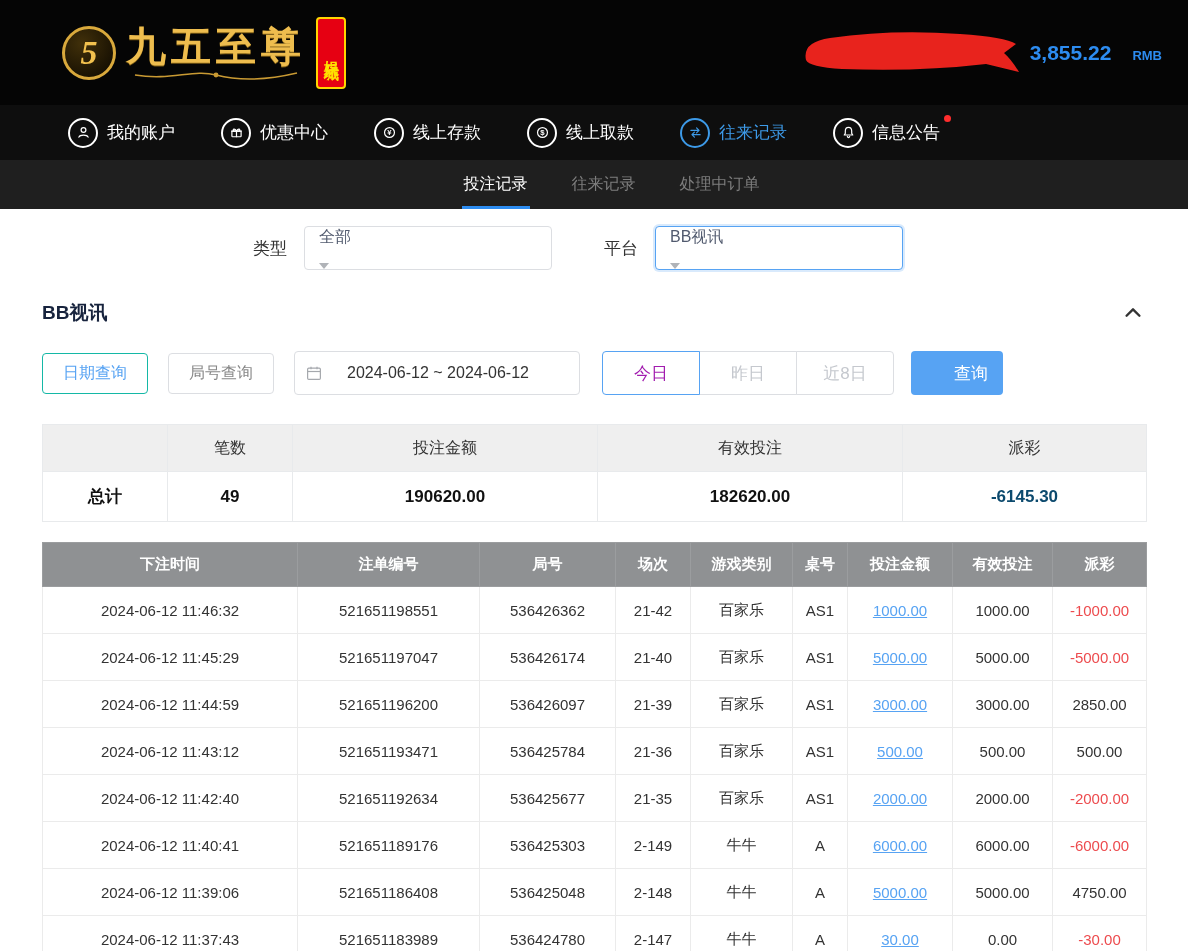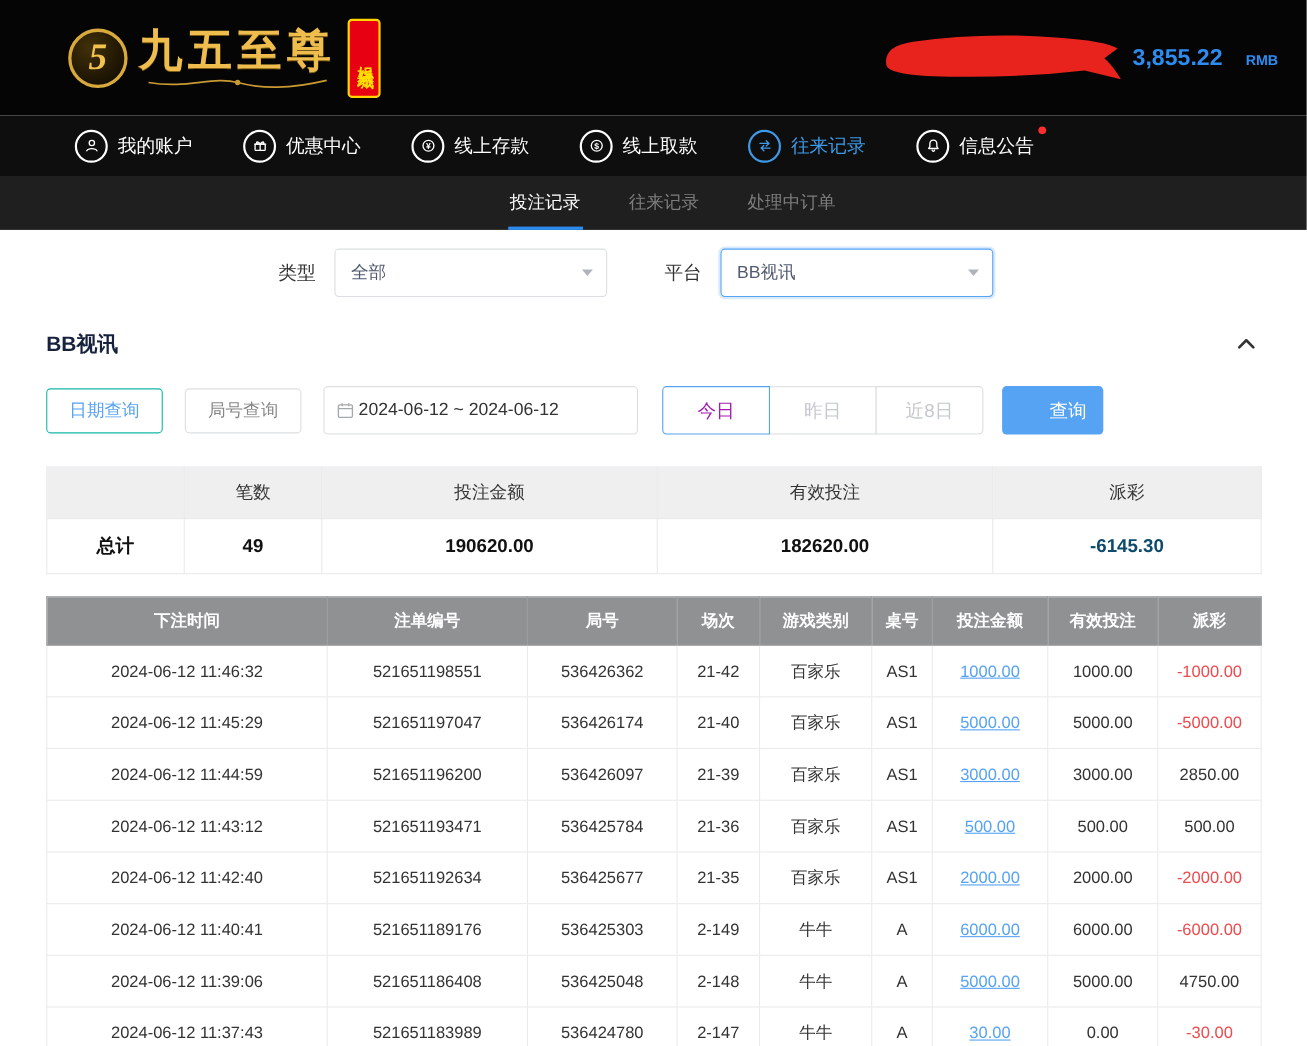--- a/index.html
+++ b/index.html
@@ -29,36 +29,36 @@
 
   
   .tabbar { height:49px; background:#1f1f1f; display:flex; align-items:stretch; justify-content:center; gap:40px;padding-left:35px; }
   .tab { display:flex; align-items:center; color:#7d7d7d; font-size:16px; position:relative; padding:0 2px; cursor:pointer; }
   .tab.active { color:#fff; }
   .tab.active::after { content:""; position:absolute; left:0; right:0; bottom:0; height:3px; background:#2d8cf0; }
 
   
   .filter-row { display:flex; align-items:center; margin:17px 0 0 253px; }
   .filter-label { font-size:17px; color:#333; margin-right:17px; }
-  .select { width:248px; height:44px; border:1px solid #dcdee2; border-radius:4px; display:flex; align-items:center; justify-content:space-between; padding:0 12px 0 14px; font-size:16px; color:#515a6e; background:#fff; cursor:pointer; }
+  .select { width:248px; height:44px; border:1px solid #dcdee2; border-radius:4px; display:flex; justify-content:space-between; padding:0 12px 0 14px; font-size:16px; color:#515a6e; background:#fff; cursor:pointer;flex-direction:column; }
   .select.focused { border-color:#57a3f3; box-shadow:0 0 0 2px rgba(45,140,240,.18); }
   .caret { width:0; height:0; border-left:5px solid transparent; border-right:5px solid transparent; border-top:6px solid #b0b3b8; }
   .filter-gap { width:52px; }
 
   
   .section-row { display:flex; align-items:center; justify-content:space-between; margin:30px 44px 0 42px; }
   .section-title { font-size:19px; font-weight:bold; color:#17233d; }
   .collapse-btn { cursor:pointer; display:flex; align-items:center; }
   .collapse-btn svg { width:22px; height:22px; stroke:#333; stroke-width:2.6; fill:none; stroke-linecap:round; stroke-linejoin:round; }
 
   
   .query-row { display:flex; align-items:center; margin:25px 42px 0; }
   .btn-outline { height:41px; padding:0 20px; border:1px solid #14b8a6; border-radius:4px; background:#fff; font-size:16px; color:#57a3f3; display:flex; align-items:center; cursor:pointer; }
   .btn-outline.inactive { border-color:#dcdee2; color:#888; margin-left:20px; }
-  .date-input { width:286px; height:44px; border:1px solid #dcdee2; border-radius:4px; display:flex; align-items:center; padding:0 10px; gap:3px; margin-left:20px; font-size:16px; color:#333; cursor:pointer; background:#fff; }
+  .date-input { width:286px; height:44px; border:1px solid #dcdee2; border-radius:4px; display:flex; align-items:center; padding:0 10px; gap:24px; margin-left:20px; font-size:16px; color:#333; cursor:pointer; background:#fff; }
   .date-input svg { width:18px; height:18px; stroke:#a5a8ad; fill:none; stroke-width:1.6; }
   .quick-group { display:flex; margin-left:22px; }
   .quick-btn { width:98px; height:44px; border:1px solid #dcdee2; background:#fff; color:#c5c8ce; font-size:17px; display:flex; align-items:center; justify-content:center; margin-left:-1px; cursor:pointer; position:relative; }
   .quick-btn:first-child { border-radius:4px 0 0 4px; margin-left:0; }
   .quick-btn:last-child { border-radius:0 4px 4px 0; }
   .quick-btn.active { border-color:#57a3f3; color:#a21caf; z-index:1; }
   .search-btn { width:92px; height:44px; margin-left:17px; background:#57a3f3; color:#fff; border:none; border-radius:4px; font-size:17px; cursor:pointer; display:flex; align-items:center; justify-content:center;padding-left:28px; }
 
   
   .summary-table { margin:29px 42px 0; border-collapse:collapse; width:1104px; table-layout:fixed; }

